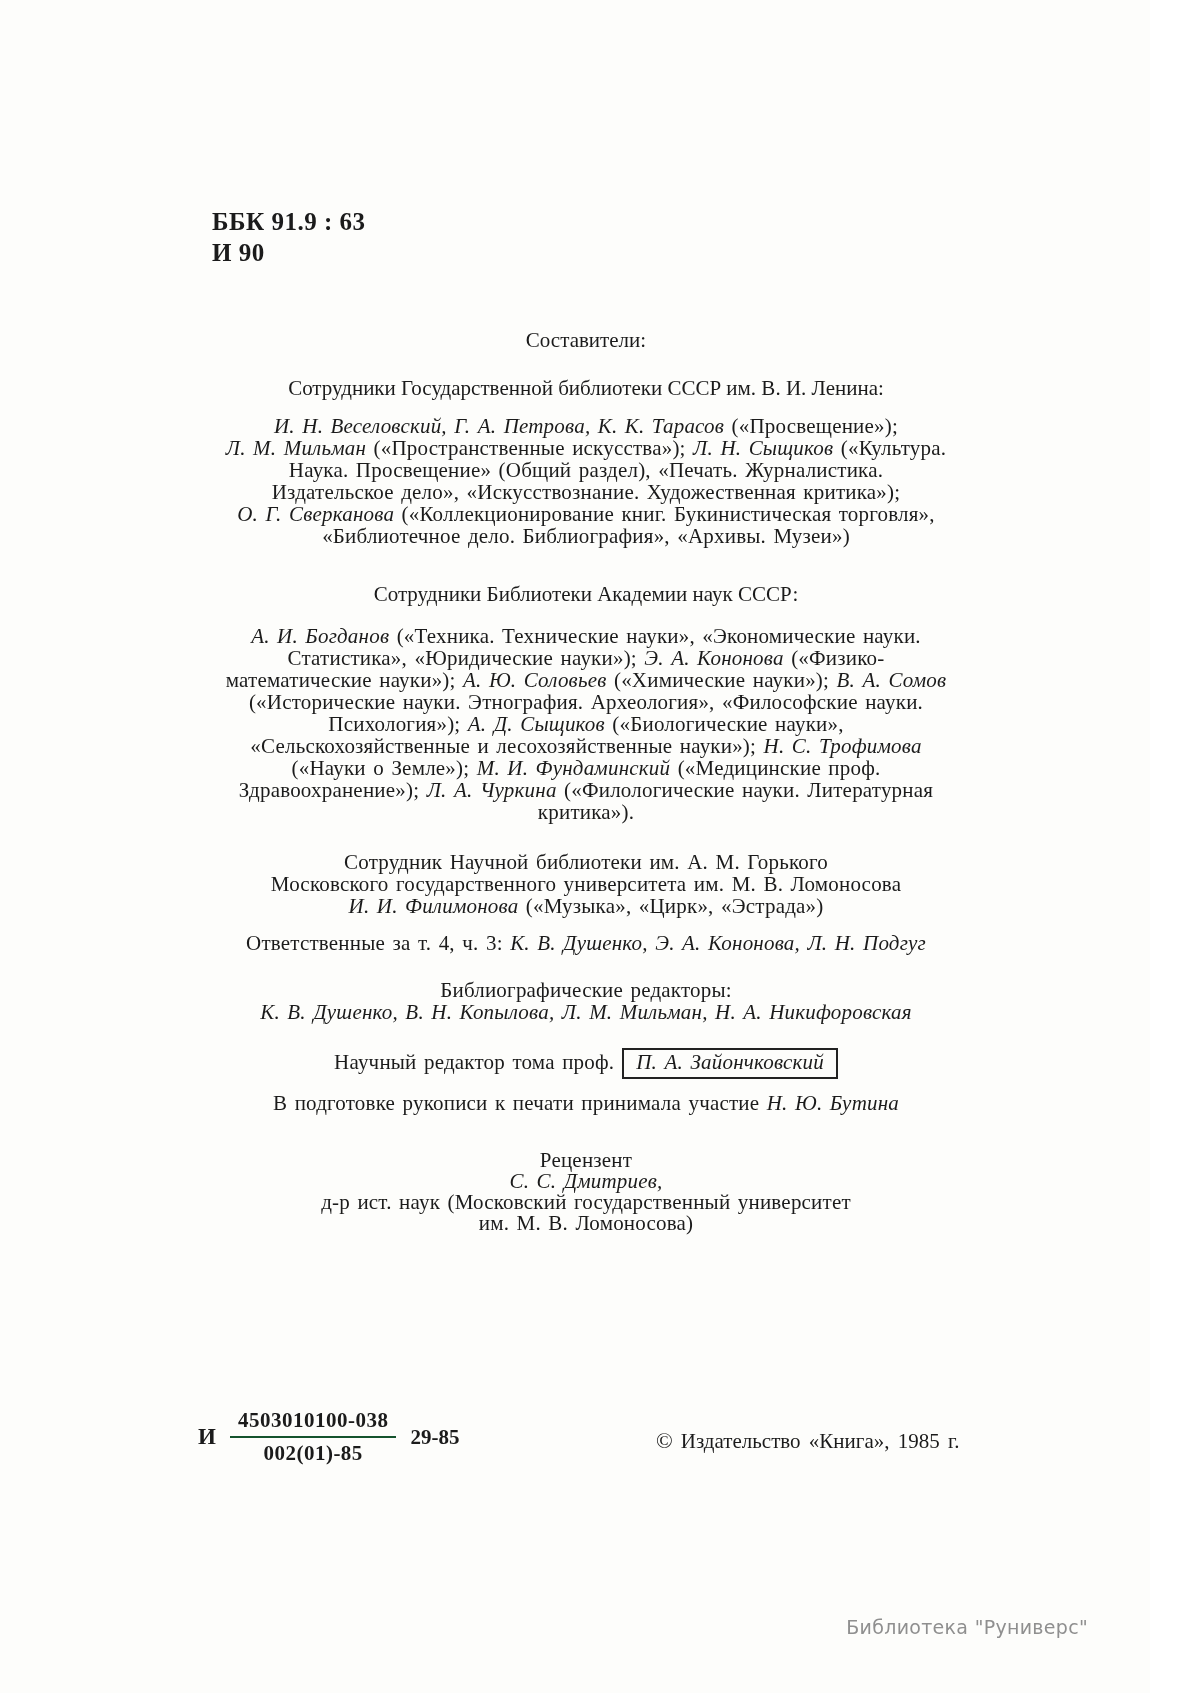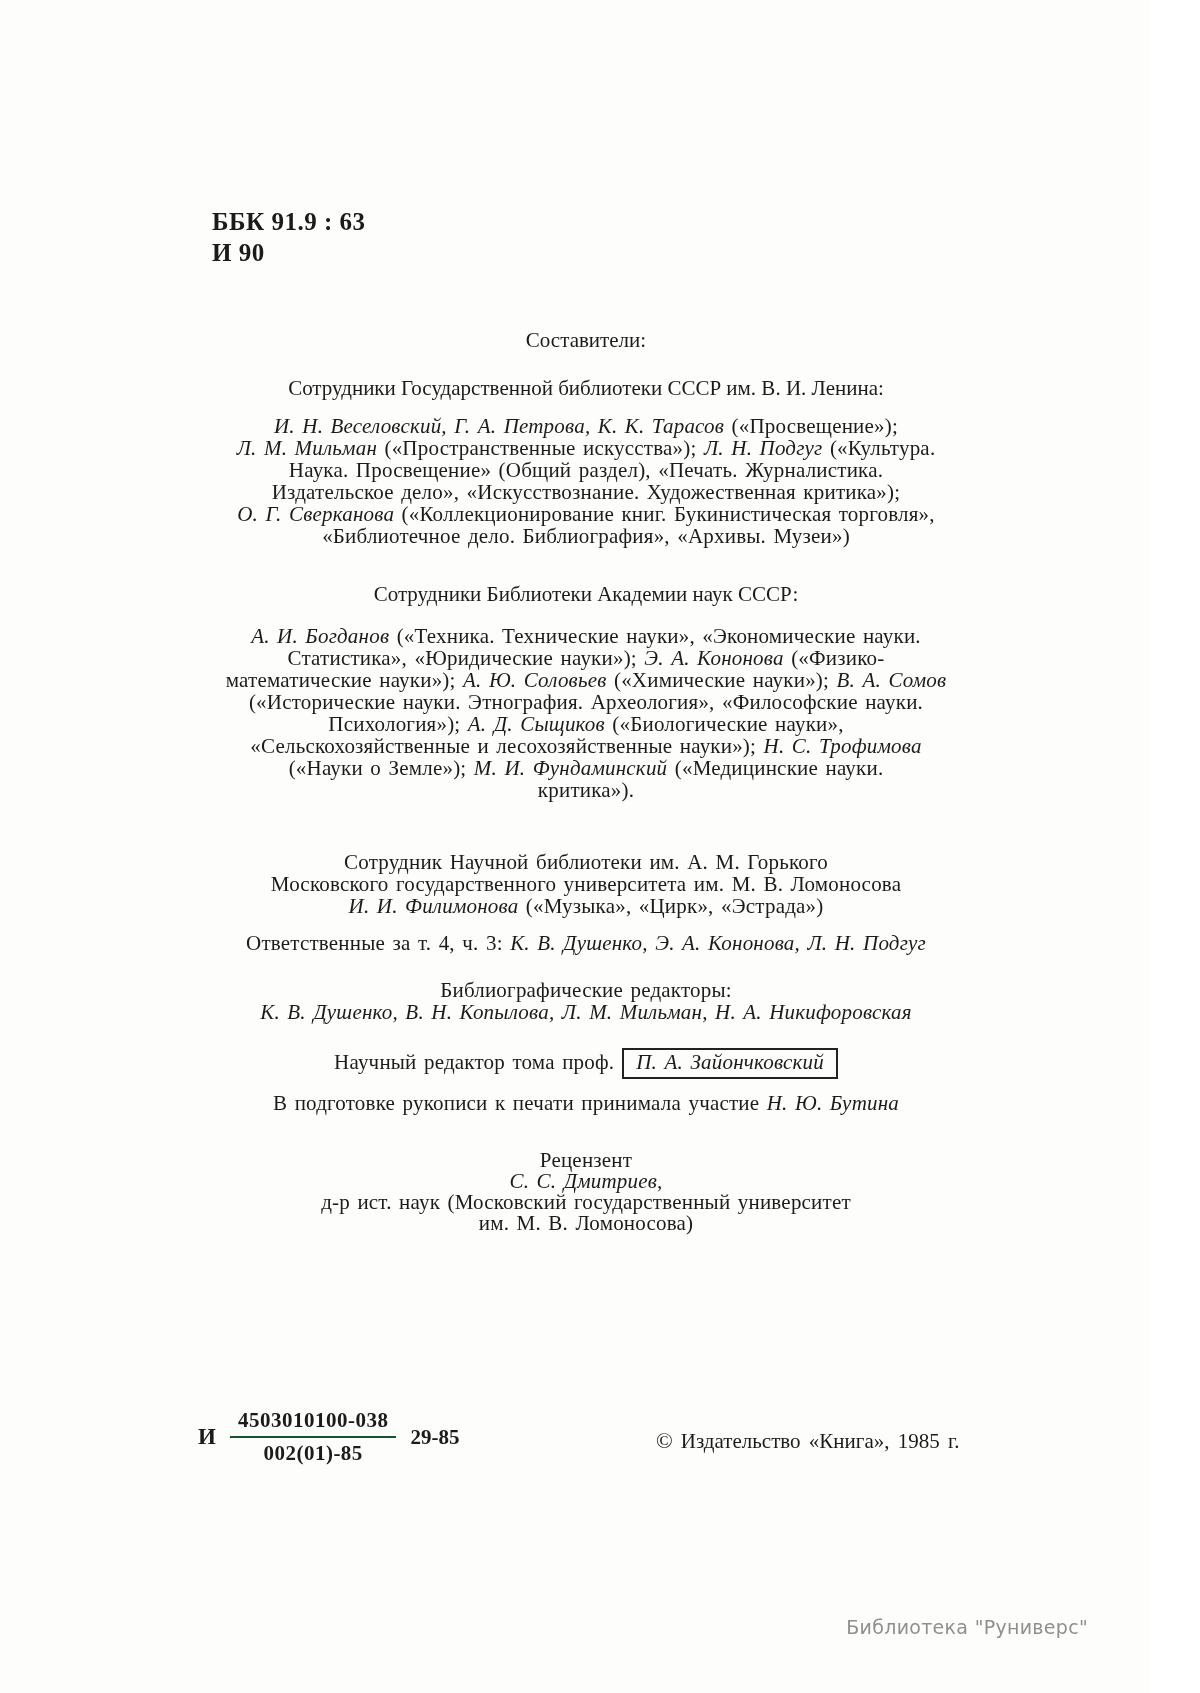--- a/index.html
+++ b/index.html
@@ -74,37 +74,38 @@
     <div>ББК 91.9 : 63</div>
     <div>И 90</div>
   </div>
 
   <div class="blk heading b-compilers">Составители:</div>
 
   <div class="blk heading b-lenin-head">Сотрудники Государственной библиотеки СССР им. В. И. Ленина:</div>
 
   <div class="blk b-lenin">
       <div class="tline"><span class="it">И. Н. Веселовский, Г. А. Петрова, К. К. Тарасов</span><span> («Просвещение»);</span></div>
-      <div class="tline"><span class="it">Л. М. Мильман</span><span> («Пространственные искусства»); </span><span class="it">Л. Н. Подгуг</span><span> («Культура.</span></div>
+      <div class="tline"><span class="it">Л. М. Мильман</span><span> («Пространственные искусства»); </span><span class="it">Л. Н. Сыщиков</span><span> («Культура.</span></div>
       <div class="tline"><span>Наука. Просвещение» (Общий раздел), «Печать. Журналистика.</span></div>
       <div class="tline"><span>Издательское дело», «Искусствознание. Художественная критика»);</span></div>
       <div class="tline"><span class="it">О. Г. Сверканова</span><span> («Коллекционирование книг. Букинистическая торговля»,</span></div>
       <div class="tline"><span>«Библиотечное дело. Библиография», «Архивы. Музеи»)</span></div>
     </div>
 
   <div class="blk heading b-acad-head">Сотрудники Библиотеки Академии наук СССР:</div>
 
   <div class="blk b-acad">
       <div class="tline"><span class="it">А. И. Богданов</span><span> («Техника. Технические науки», «Экономические науки.</span></div>
       <div class="tline"><span>Статистика», «Юридические науки»); </span><span class="it">Э. А. Кононова</span><span> («Физико-</span></div>
       <div class="tline"><span>математические науки»); </span><span class="it">А. Ю. Соловьев</span><span> («Химические науки»); </span><span class="it">В. А. Сомов</span></div>
       <div class="tline"><span>(«Исторические науки. Этнография. Археология», «Философские науки.</span></div>
       <div class="tline"><span>Психология»); </span><span class="it">А. Д. Сыщиков</span><span> («Биологические науки»,</span></div>
       <div class="tline"><span>«Сельскохозяйственные и лесохозяйственные науки»); </span><span class="it">Н. С. Трофимова</span></div>
-      <div class="tline"><span>(«Науки о Земле»); </span><span class="it">М. И. Фундаминский</span><span> («Медицинские науки.</span></div>
+      <div class="tline"><span>(«Науки о Земле»); </span><span class="it">М. И. Фундаминский</span><span> («Медицинские проф.</span></div>
+      <div class="tline"><span>Здравоохранение»); </span><span class="it">Л. А. Чуркина</span><span> («Филологические науки. Литературная</span></div>
       <div class="tline"><span>критика»).</span></div>
     </div>
 
   <div class="blk b-gorky">
       <div class="tline"><span>Сотрудник Научной библиотеки им. А. М. Горького</span></div>
       <div class="tline"><span>Московского государственного университета им. М. В. Ломоносова</span></div>
       <div class="tline"><span class="it">И. И. Филимонова</span><span> («Музыка», «Цирк», «Эстрада»)</span></div>
     </div>
 
   <div class="blk b-resp">

